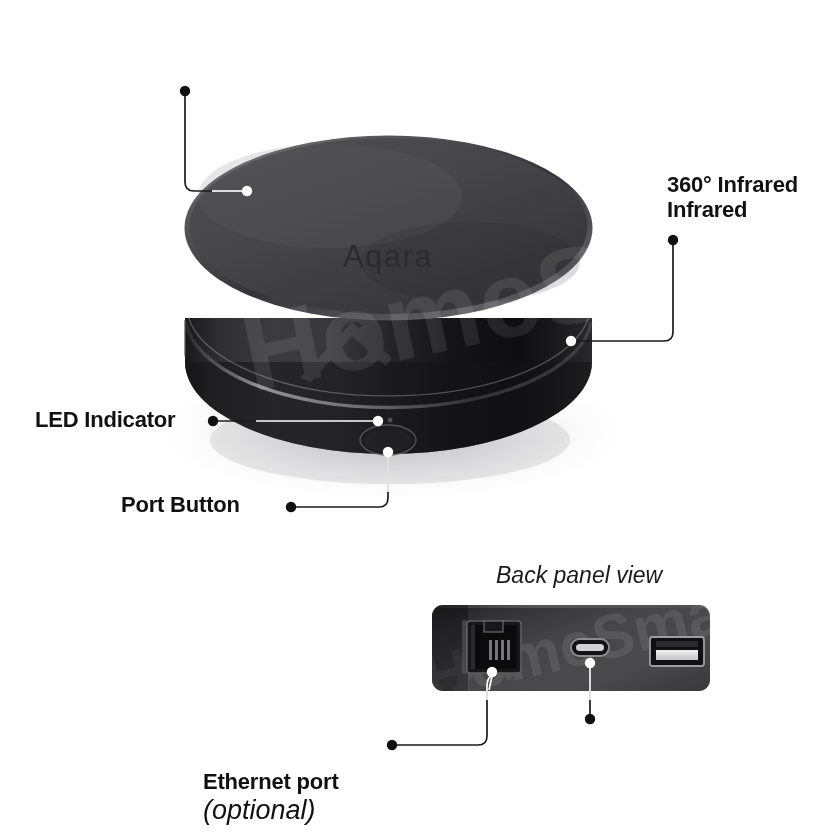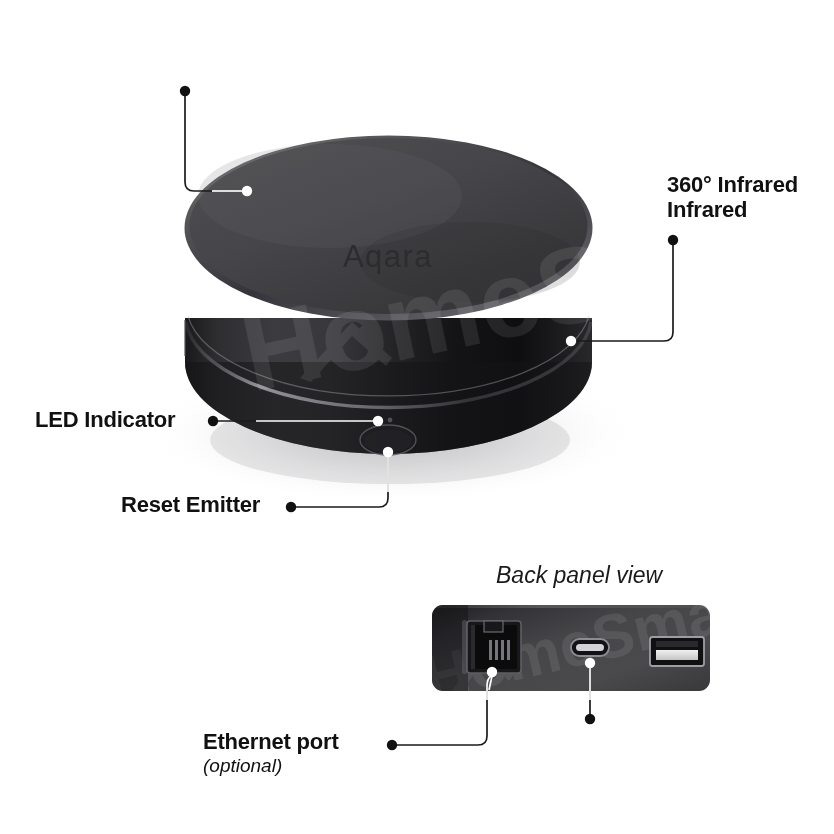--- a/index.html
+++ b/index.html
@@ -41,41 +41,41 @@
     line-height: 1.12;
     letter-spacing: -0.2px;
     white-space: pre;
     font-family: "Liberation Sans", sans-serif;
   }
   .lbl.two-line { white-space: normal; }
 
   .lbl-italic {
     font-style: italic;
     font-weight: normal;
-    font-size: 19px;
+    font-size: 27px;
     color: #111111;
     letter-spacing: 0px;
   }
 
   .section-title {
     position: absolute;
     font-style: italic;
     font-weight: normal;
     font-size: 23px;
     color: #1a1a1a;
     white-space: pre;
     font-family: "Liberation Sans", sans-serif;
   }
 
   
   #lbl-wifi      { left: 104px; top: 47px; }
   #lbl-ir        { left: 667px; top: 173px; width: 180px; }
   #lbl-led       { left: 27px;  top: 408px; margin-left: 8px; }
   #lbl-reset     { left: 121px; top: 493px; }
-  #lbl-eth       { left: 203px; top: 730px; }
+  #lbl-eth       { left: 203px; top: 770px; }
   #lbl-eth-opt   { display: block; }
   #lbl-usbc      { left: 565px; top: 731px; }
   #title-back    { left: 496px; top: 562px; }
 </style>
 </head>
 <body>
 
 <div id="figure">
 
   <svg class="stage" viewBox="0 0 834 834">
@@ -267,20 +267,20 @@
       <circle cx="590" cy="663" r="5.2" fill="#ffffff"></circle>
     </g>
 
   </svg>
 
 
   <div class="lbl two-line" id="lbl-ir"><span>360° Infrared</span><br><span>Infrared</span></div>
 
   <div class="lbl" id="lbl-led">LED Indicator</div>
 
-  <div class="lbl" id="lbl-reset">Reset Emitter</div>
+  <div class="lbl" id="lbl-reset">Port Button</div>
 
   <div class="section-title" id="title-back">Back panel view</div>
 
   <div class="lbl two-line" id="lbl-eth"><span>Ethernet port</span><br><span class="lbl-italic" id="lbl-eth-opt">(optional)</span></div>
 
 
 </div>
 
 </body></html>

